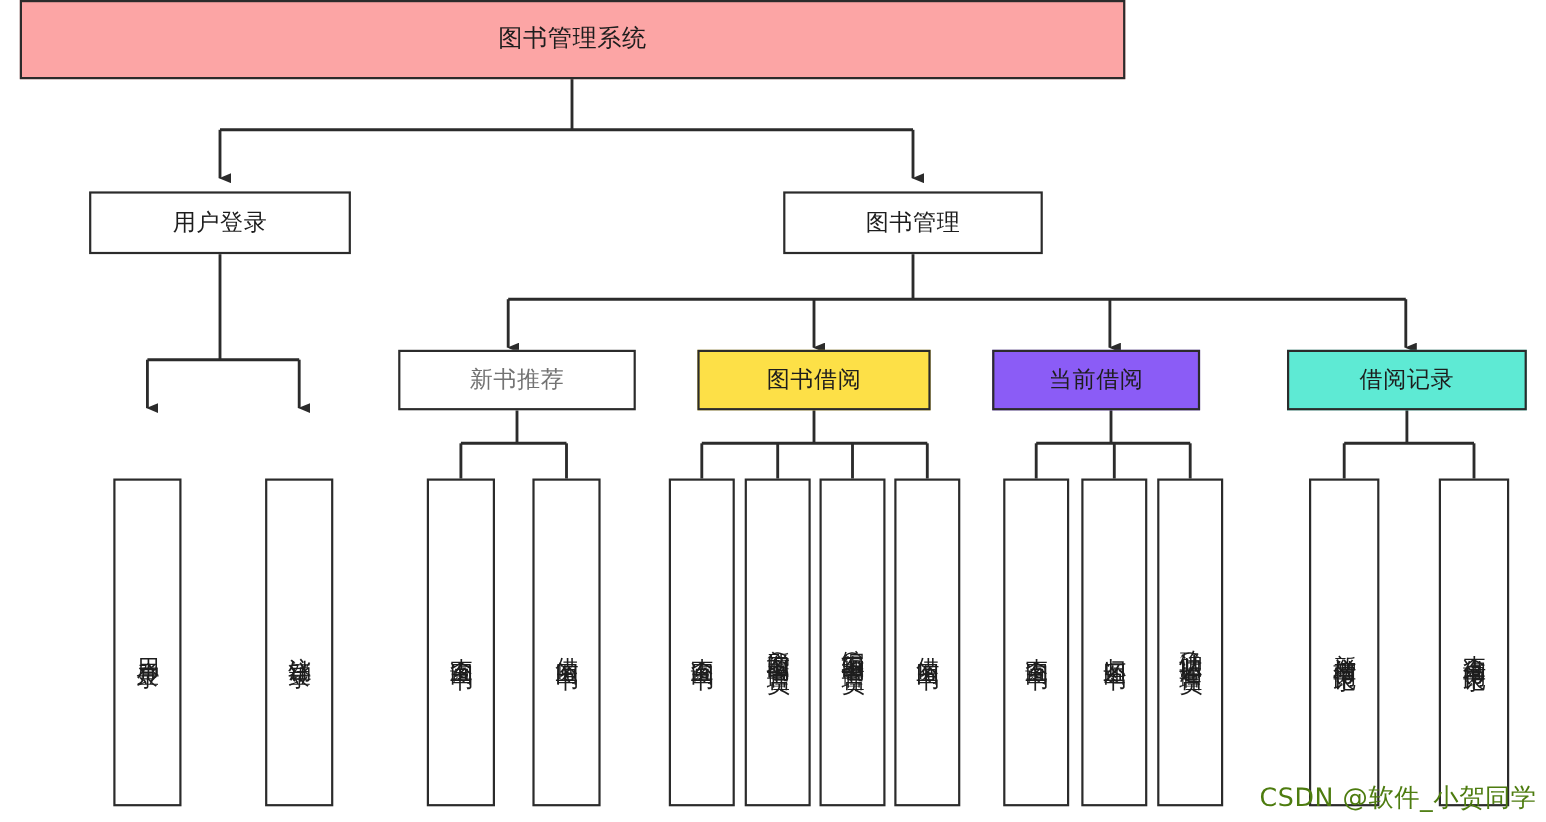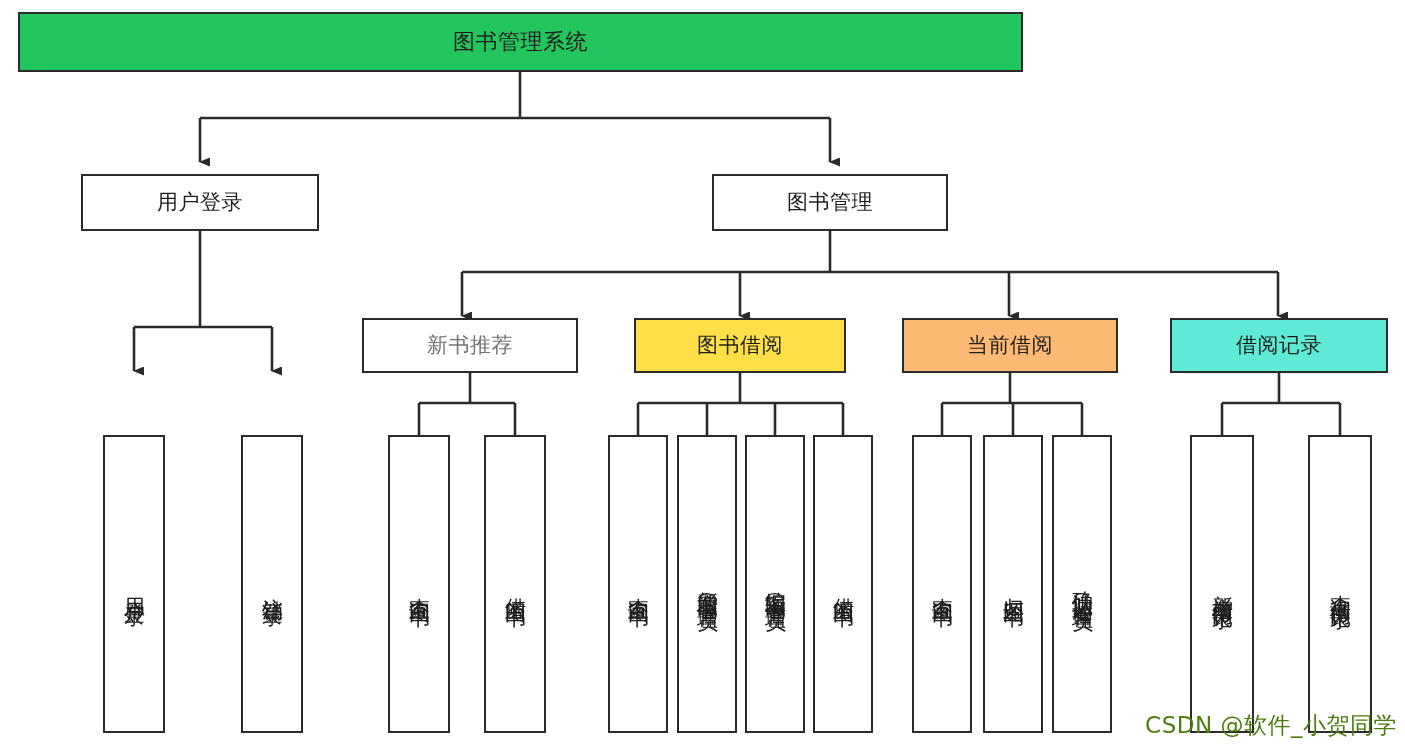--- a/index.html
+++ b/index.html
@@ -113,36 +113,36 @@
         <line x1="1013" y1="403" x2="1013" y2="447" marker-end="url(#arrowhead)"></line>
         <line x1="1082" y1="403" x2="1082" y2="447" marker-end="url(#arrowhead)"></line>
         <line x1="1279" y1="373" x2="1279" y2="403"></line>
         <line x1="1222" y1="403" x2="1340" y2="403"></line>
         <line x1="1222" y1="403" x2="1222" y2="447" marker-end="url(#arrowhead)"></line>
         <line x1="1340" y1="403" x2="1340" y2="447" marker-end="url(#arrowhead)"></line>
       </g>
   </svg>
 
   <div id="node-layer">
-      <div class="node h root" style="left: 18px; top: 12px; width: 1005px; height: 60px; border-color: rgb(43, 43, 43); background: #22c55e; color: rgb(29, 29, 29);">
+      <div class="node h root" style="left: 18px; top: 0; width: 1005px; height: 72px; border-color: rgb(43, 43, 43); background: #fca5a5; color: rgb(29, 29, 29);">
         <span class="lbl">图书管理系统</span>
       </div>
       <div class="node h" style="left: 81px; top: 174px; width: 238px; height: 57px; border-color: rgb(43, 43, 43); background: rgb(255, 255, 255); color: rgb(29, 29, 29);">
         <span class="lbl">用户登录</span>
       </div>
       <div class="node h" style="left: 712px; top: 174px; width: 236px; height: 57px; border-color: rgb(43, 43, 43); background: rgb(255, 255, 255); color: rgb(29, 29, 29);">
         <span class="lbl">图书管理</span>
       </div>
       <div class="node h" style="left: 362px; top: 318px; width: 216px; height: 55px; border-color: rgb(43, 43, 43); background: rgb(255, 255, 255); color: #737373;">
         <span class="lbl">新书推荐</span>
       </div>
       <div class="node h" style="left: 634px; top: 318px; width: 212px; height: 55px; border-color: rgb(43, 43, 43); background: #fde047; color: rgb(29, 29, 29);">
         <span class="lbl">图书借阅</span>
       </div>
-      <div class="node h" style="left: 902px; top: 318px; width: 216px; height: 55px; border-color: rgb(43, 43, 43); background: #fdba74; color: rgb(29, 29, 29);">
+      <div class="node h" style="left: 902px; top: 318px; width: 189px; height: 55px; border-color: rgb(43, 43, 43); background: #8b5cf6; color: rgb(29, 29, 29);">
         <span class="lbl">当前借阅</span>
       </div>
       <div class="node h" style="left: 1170px; top: 318px; width: 218px; height: 55px; border-color: rgb(43, 43, 43); background: #5eead4; color: rgb(29, 29, 29);">
         <span class="lbl">借阅记录</span>
       </div>
       <div class="node v" style="left: 103px; top: 435px; width: 62px; height: 298px; border-color: rgb(43, 43, 43); background: rgb(255, 255, 255); color: rgb(29, 29, 29);">
         <span class="lbl">用户登录</span>
       </div>
       <div class="node v" style="left: 241px; top: 435px; width: 62px; height: 298px; border-color: rgb(43, 43, 43); background: rgb(255, 255, 255); color: rgb(29, 29, 29);">
         <span class="lbl">注销登录</span>

